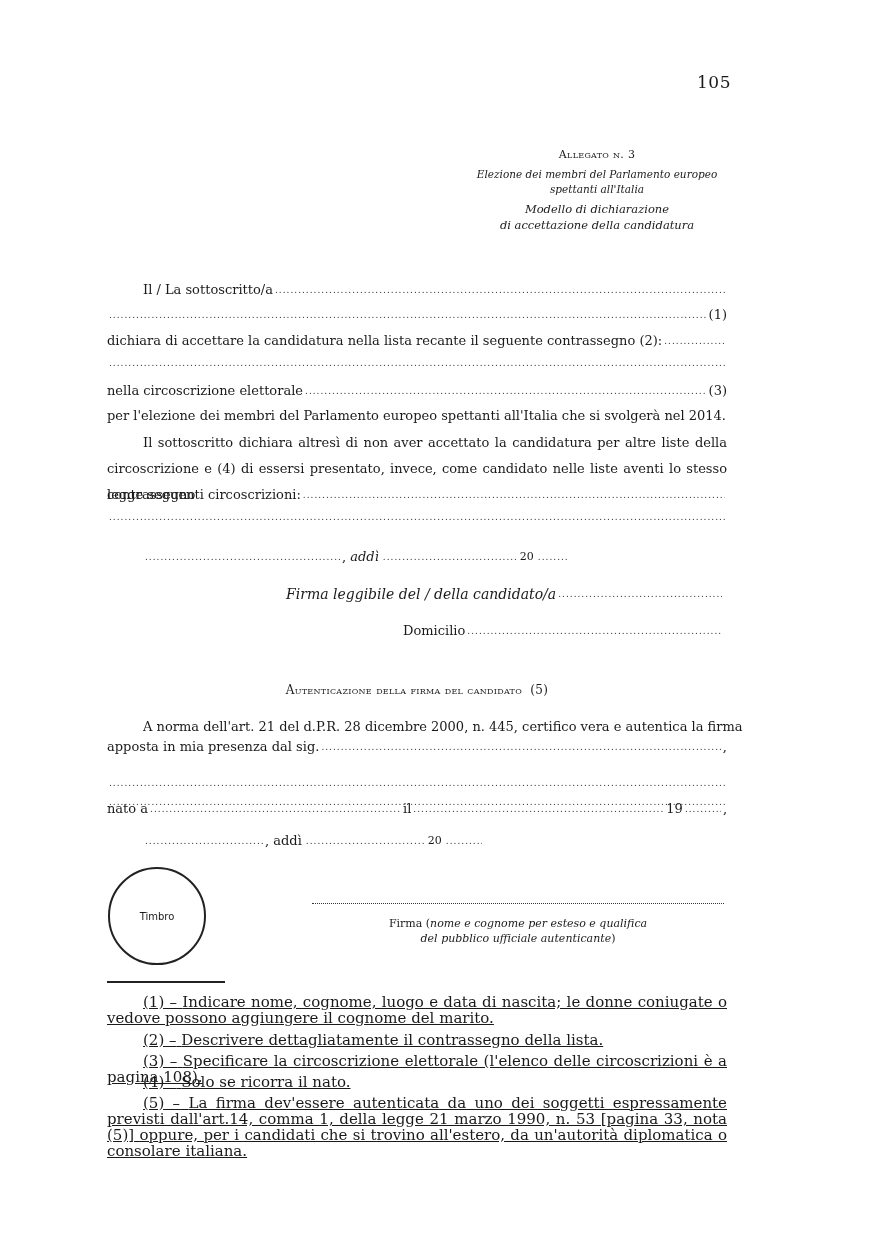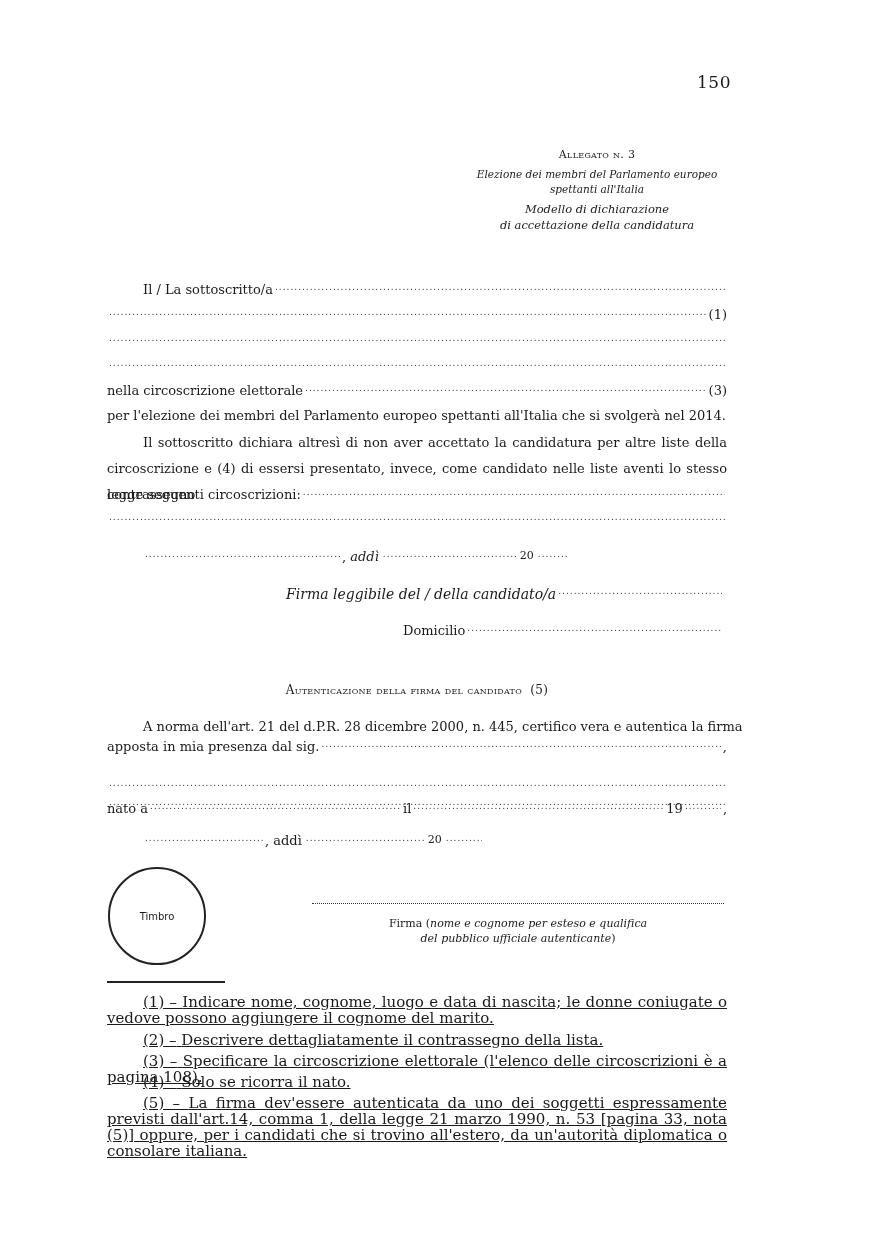--- a/index.html
+++ b/index.html
@@ -4,55 +4,56 @@
   <style>
     html, body { margin: 0; padding: 0; background: #ffffff; }
     body { width: 876px; height: 1239px; position: relative; overflow: hidden;
       font-family: "DejaVu Serif", serif; color: #1a1a1a; }
     .abs { position: absolute; white-space: nowrap; }
     .page-num { left: 697px; top: 72px; font-size: 17px; letter-spacing: 0.5px; }
     .hdr { left: 460px; width: 274px; text-align: center; }
     .allegato { top: 148px; font-size: 11px; font-variant: small-caps; letter-spacing: 0.3px; }
     .hdr-it { font-style: italic; font-size: 10.5px; }
     .hdr-n { font-size: 11.5px; font-style: italic; }
-    .line { left: 107px; width: 620px; font-size: 13px; display: flex; align-items: flex-start; }
+    .line { left: 107px; width: 620px; font-size: 13px; display: flex; align-items: center; }
     .dots { flex: 1; overflow: hidden; white-space: nowrap; letter-spacing: 1px; font-size: 9px; color: #333; margin: 0 2px; }
     .dots::before { content: "................................................................................................................................................................................................................................................................................................................"; }
     .indent { padding-left: 36px; }
     .para { left: 107px; width: 620px; font-size: 13px; line-height: 26px; text-align: justify; white-space: normal; }
     .auth-title { left: 107px; width: 620px; text-align: center; top: 683px; font-size: 12px; font-variant: small-caps; letter-spacing: 0.3px; }
     .circle { left: 108px; top: 867px; width: 94px; height: 94px; border: 2px solid #222; border-radius: 50%;
       display: flex; align-items: center; justify-content: center; font-family: "DejaVu Sans", sans-serif; font-size: 10px; }
     .sigline { left: 312px; top: 903px; width: 412px; border-top: 1.5px dotted #333; }
     .sigcap { left: 312px; width: 412px; text-align: center; font-size: 11px; }
     .fnrule { left: 107px; top: 981px; width: 118px; border-top: 2px solid #222; }
     .fn { left: 107px; width: 620px; font-size: 15px; line-height: 16px; white-space: normal; text-align: justify; text-decoration: underline; }
     .fn .ind { padding-left: 36px; }
     i { font-style: italic; }
   </style>
 </head>
 <body>
 
-<div class="abs page-num">150</div>
+<div class="abs page-num">105</div>
 
 <div class="abs hdr allegato">Allegato n. 3</div>
 <div class="abs hdr hdr-it" style="top:168px">Elezione dei membri del Parlamento europeo</div>
 <div class="abs hdr hdr-it" style="top:183px">spettanti all'Italia</div>
 <div class="abs hdr hdr-n" style="top:202px">Modello di dichiarazione</div>
 <div class="abs hdr hdr-n" style="top:218px">di accettazione della candidatura</div>
 
 <div class="abs line indent" style="top:282px;width:584px">
   <span>Il / La sottoscritto/a</span>
     <span class="dots"></span>
 </div>
 <div class="abs line" style="top:307px">
   <span class="dots"></span>
     <span>(1)</span>
 </div>
 <div class="abs line" style="top:333px">
+  <span>dichiara di accettare la candidatura nella lista recante il seguente contrassegno (2):</span>
     <span class="dots"></span>
 </div>
 <div class="abs line" style="top:358px">
   <span class="dots"></span>
 </div>
 <div class="abs line" style="top:383px">
   <span>nella circoscrizione elettorale</span>
     <span class="dots"></span>
     <span>(3)</span>
 </div>

